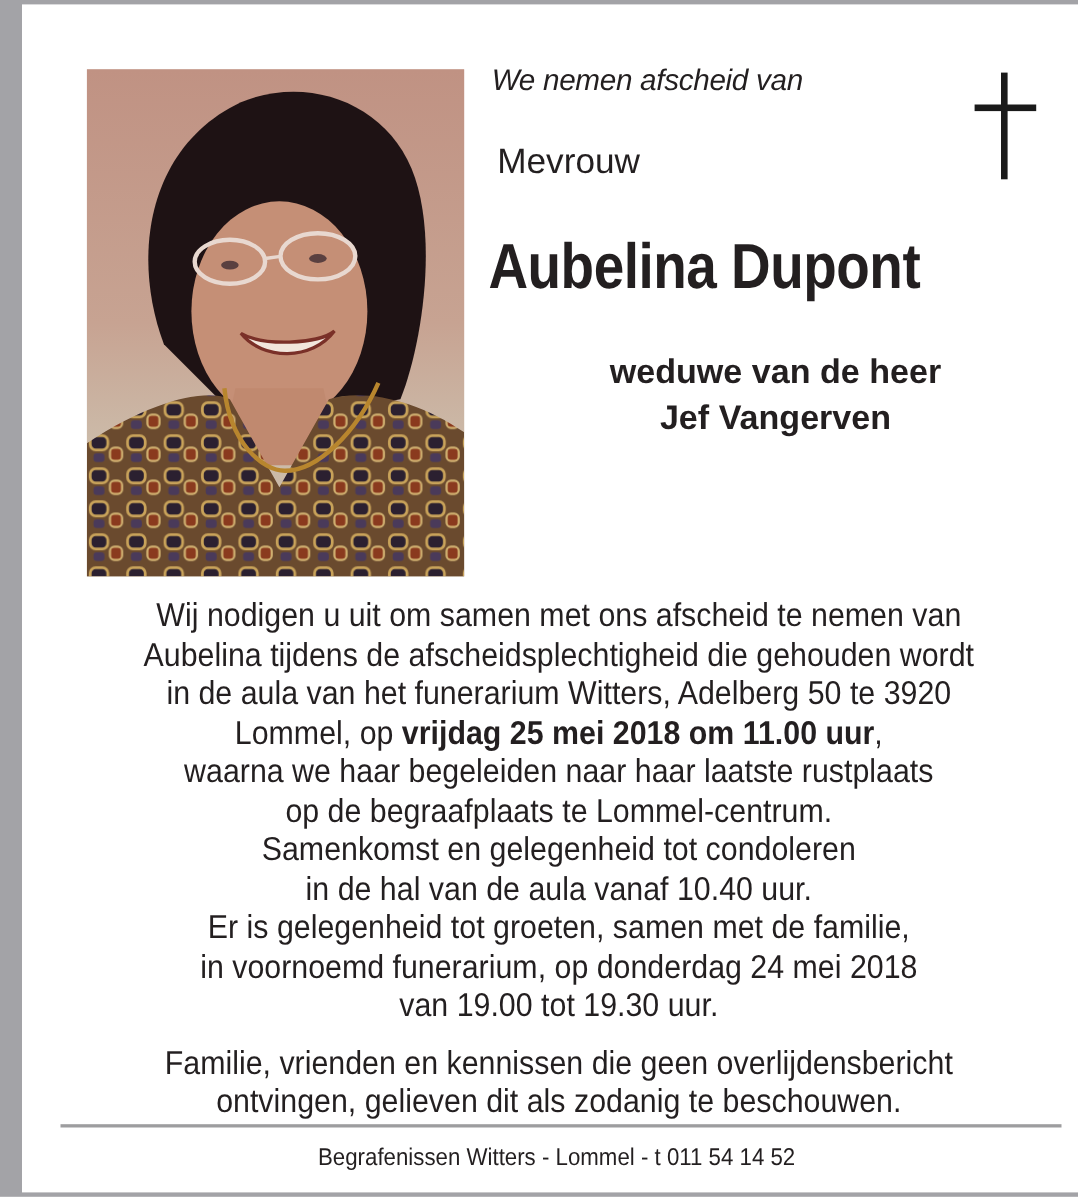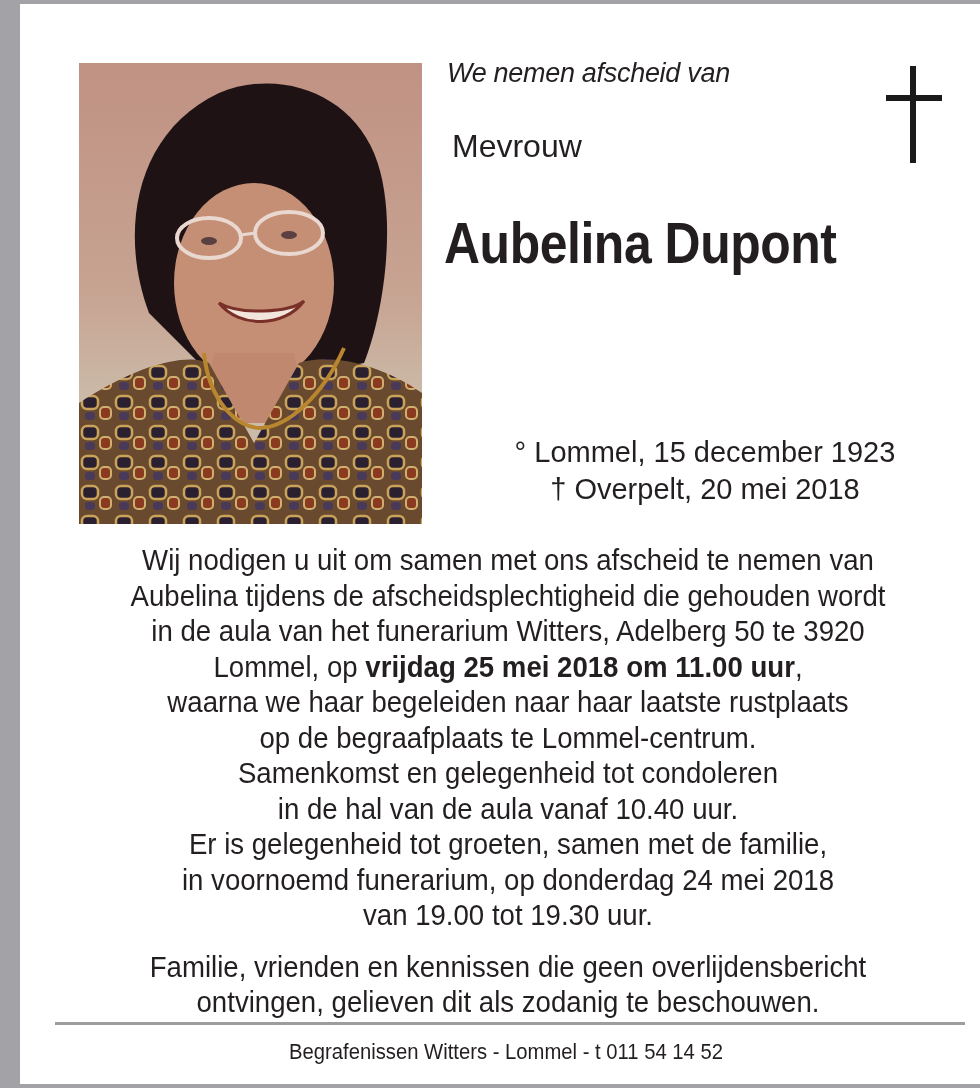--- a/index.html
+++ b/index.html
@@ -156,25 +156,25 @@
 
   <div class="cross">
     <div class="v"></div>
     <div class="h"></div>
   </div>
 
   <div class="salutation">Mevrouw</div>
 
   <div class="name">Aubelina Dupont</div>
 
+  <div class="spouse">
+    <div>weduwe van de heer</div>
+    <div>Jef Vangerven</div>
+  </div>
 
-  <div class="dates">
-    <div>° Lommel, 15 december 1923</div>
-    <div>† Overpelt, 20 mei 2018</div>
-  </div>
 
   <div class="body-text">
     <span class="line">Wij nodigen u uit om samen met ons afscheid te nemen van</span>
     <span class="line">Aubelina tijdens de afscheidsplechtigheid die gehouden wordt</span>
     <span class="line">in de aula van het funerarium Witters, Adelberg 50 te 3920</span>
     <span class="line"><span>Lommel, op </span><b>vrijdag 25 mei 2018 om 11.00 uur</b><span>,</span></span>
     <span class="line">waarna we haar begeleiden naar haar laatste rustplaats</span>
     <span class="line">op de begraafplaats te Lommel-centrum.</span>
     <span class="line">Samenkomst en gelegenheid tot condoleren</span>
     <span class="line">in de hal van de aula vanaf 10.40 uur.</span>

